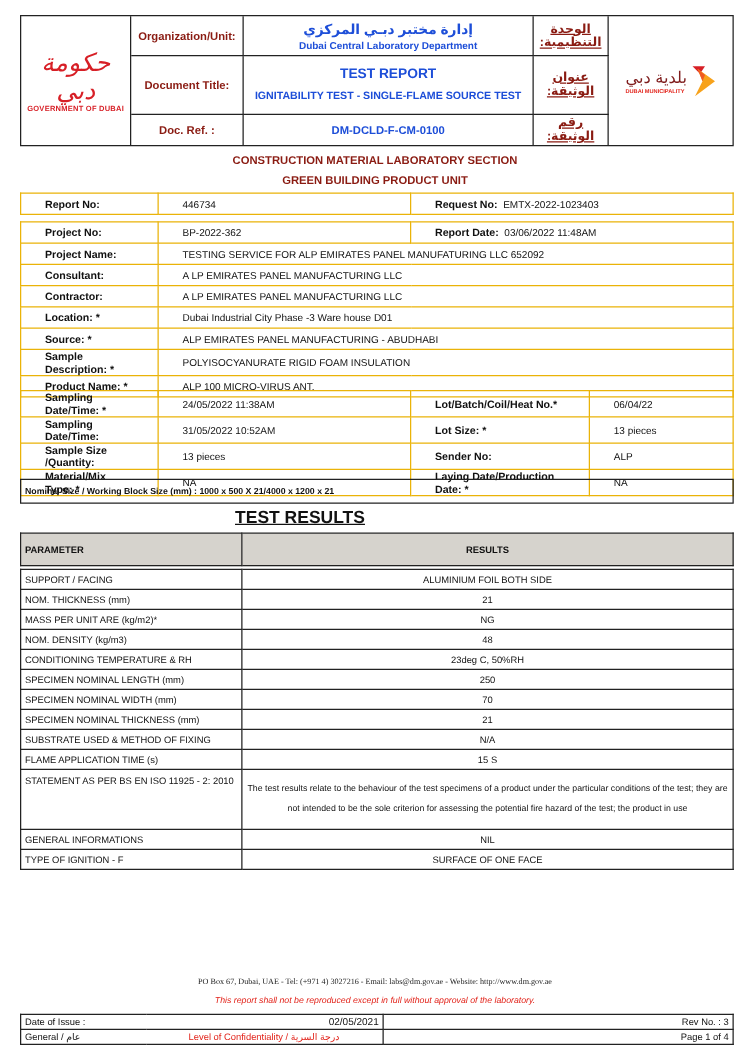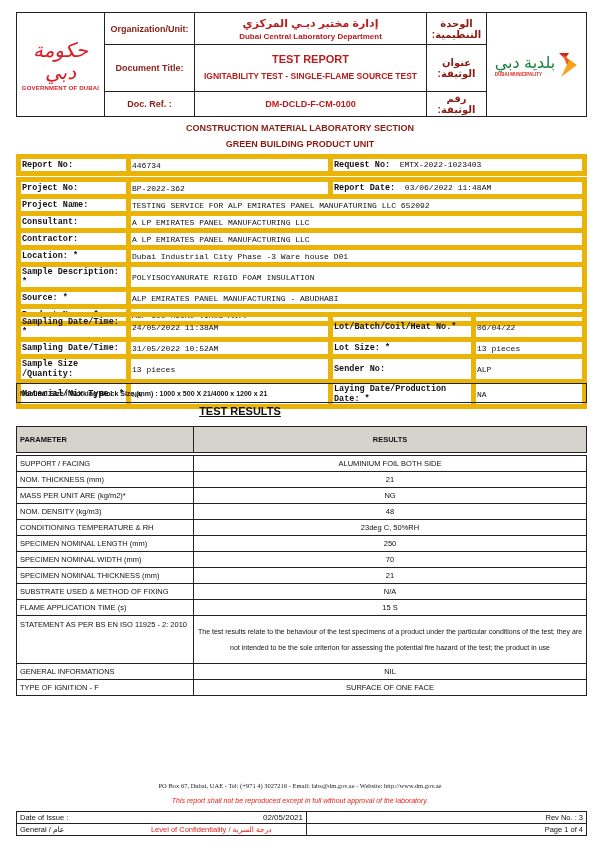--- a/index.html
+++ b/index.html
@@ -5,45 +5,45 @@
   * { box-sizing: border-box; margin: 0; padding: 0; }
   html, body { width: 600px; height: 850px; background: #ffffff; }
   body { font-family: "Liberation Sans", "DejaVu Sans", sans-serif; color: #111; position: relative; overflow: hidden; }
 
   .hdr { position: absolute; left: 16px; top: 12px; width: 571px; height: 105px; border: 1.5px solid #222; display: grid;
          grid-template-columns: 88px 90px 232px 60px 98px; grid-template-rows: 32px 1fr 24px; }
   .hdr > div { border-right: 1px solid #222; border-bottom: 1px solid #222; display: flex; align-items: center; justify-content: center; text-align: center; }
   .hdr .logo-l { grid-row: 1 / 4; grid-column: 1; flex-direction: column; border-bottom: none; }
   .hdr .logo-r { grid-row: 1 / 4; grid-column: 5; border-right: none; border-bottom: none; }
   .hdr .lab { font-size: 9px; font-weight: bold; color: #8a1b12; }
-  .hdr .ar { font-size: 10px; font-weight: bold; color: #8a1b12; direction: rtl; }
-  .hdr .center { flex-direction: column; font-weight: bold; color: #b91c1c; }
+  .hdr .ar { font-size: 10px; font-weight: bold; color: #8a1b12; direction: rtl; text-decoration: underline; }
+  .hdr .center { flex-direction: column; font-weight: bold; color: #1d4ed8; }
   .hdr .row3 { border-bottom: none; }
   .org-ar { font-size: 11px; direction: rtl; }
   .org-en { font-size: 8px; margin-top: 2px; }
   .doc-t1 { font-size: 11px; }
   .doc-t2 { font-size: 8.5px; margin-top: 4px; line-height: 14px; }
   .docref { font-size: 9px; }
 
   .gov-ar { font-family: "DejaVu Serif", serif; font-size: 20px; color: #d71f26; font-style: italic; direction: rtl; line-height: 22px; }
   .gov-en { font-size: 6px; font-weight: bold; color: #d71f26; letter-spacing: 0.2px; margin-top: 2px; }
   .dm-wrap { display: flex; align-items: center; gap: 2px; }
   .dm-text { display: flex; flex-direction: column; align-items: flex-start; }
-  .dm-ar { font-size: 16px; color: #15803d; direction: rtl; }
+  .dm-ar { font-size: 13px; color: #7f1d1d; direction: rtl; }
   .dm-en { font-size: 4.5px; font-weight: bold; color: #e2231a; }
   .dm-mark { width: 20px; height: 28px; }
 
   .section-title { position: absolute; left: 0; width: 600px; text-align: center; font-size: 9px; font-weight: bold; color: #8a1b12; }
 
   table.info { position: absolute; left: 16px; width: 571px; border-collapse: collapse; font-size: 8px; }
-  table.info td { border: 5px solid #eab308; padding: 0 1px; height: 17px; vertical-align: middle; font-family: Liberation Mono, monospace; }
+  table.info td { border: 1px solid #eab308; padding: 0 19px; height: 17px; vertical-align: middle; }
   table.info td.lbl { font-weight: bold; font-size: 8.5px; }
   .outer { position: absolute; left: 16px; width: 571px; border: 1.5px solid #222; }
 
-  .results-title { position: absolute; left: 0; width: 480px; top: 405px; text-align: center; font-size: 11px; font-weight: bold; text-decoration: underline; }
+  .results-title { position: absolute; left: 0; width: 480px; top: 405px; text-align: center; font-size: 14px; font-weight: bold; text-decoration: underline; }
 
   table.res { position: absolute; left: 16px; width: 571px; border-collapse: collapse; font-size: 7.5px; }
   table.res td { border: 1px solid #222; padding: 0 3px; height: 16px; vertical-align: middle; }
   table.res td.c { text-align: center; }
   table.res-head td { background: #d6d3cd; font-weight: bold; font-size: 7.5px; height: 26px; }
 
   .footer-addr { position: absolute; top: 782px; left: 0; width: 600px; text-align: center; font-family: "Liberation Serif", serif; font-size: 6.5px; color: #222; }
   .footer-warn { position: absolute; top: 797px; left: 0; width: 600px; text-align: center; font-size: 7px; font-style: italic; color: #e2231a; }
   table.foot { position: absolute; top: 811px; left: 16px; width: 571px; border-collapse: collapse; font-size: 7.5px; }
   table.foot td { border: 1px solid #222; height: 12px; padding: 0 3px; }
@@ -131,26 +131,26 @@
       </tr>
   <tr>
         <td class="lbl">Contractor:</td>
         <td colspan="2">A LP EMIRATES PANEL MANUFACTURING LLC</td>
       </tr>
   <tr>
         <td class="lbl">Location: *</td>
         <td colspan="2">Dubai Industrial City Phase -3 Ware house D01</td>
       </tr>
   <tr>
+        <td class="lbl">Source: *</td>
+        <td colspan="2">ALP EMIRATES PANEL MANUFACTURING - ABUDHABI</td>
+      </tr>
+  <tr>
         <td class="lbl">Sample Description: *</td>
         <td colspan="2">POLYISOCYANURATE RIGID FOAM INSULATION</td>
-      </tr>
-  <tr>
-        <td class="lbl">Source: *</td>
-        <td colspan="2">ALP EMIRATES PANEL MANUFACTURING - ABUDHABI</td>
       </tr>
   <tr>
         <td class="lbl">Product Name: *</td>
         <td colspan="2">ALP 100 MICRO-VIRUS ANT.</td>
       </tr>
 </tbody>
   </table>
 
 <table class="info" style="top:312px; border:1.5px solid #222;">
   <colgroup>

